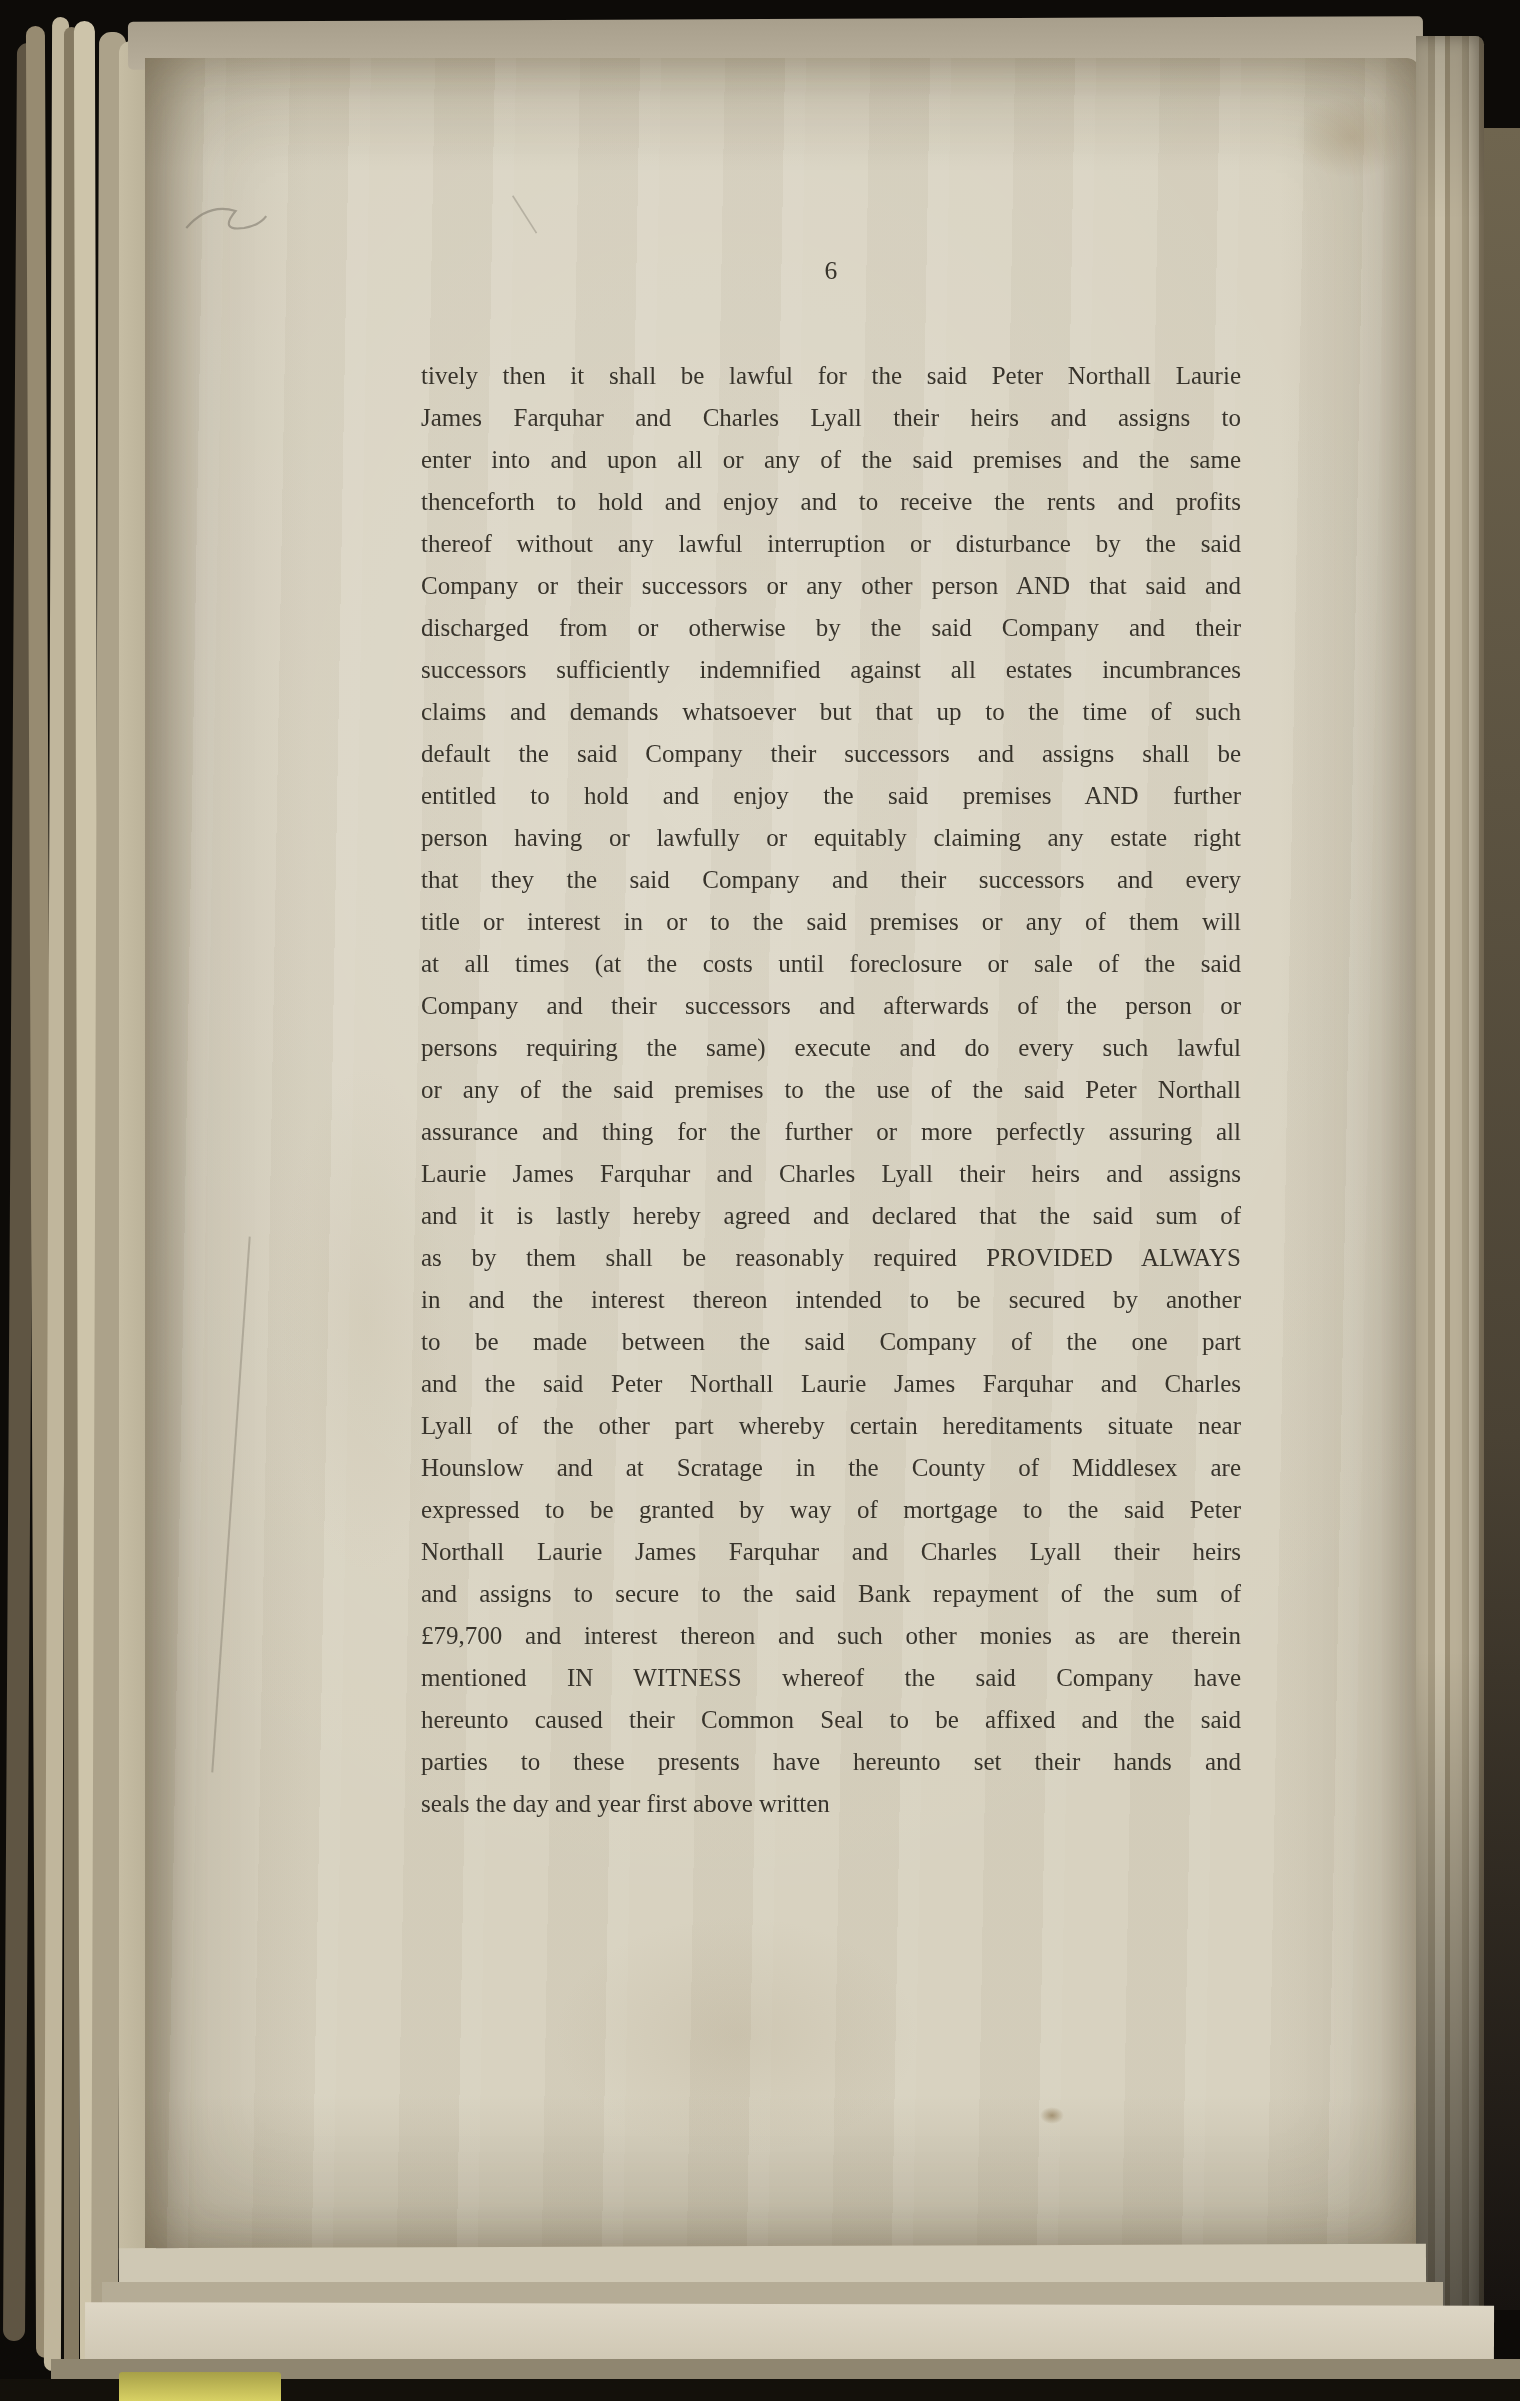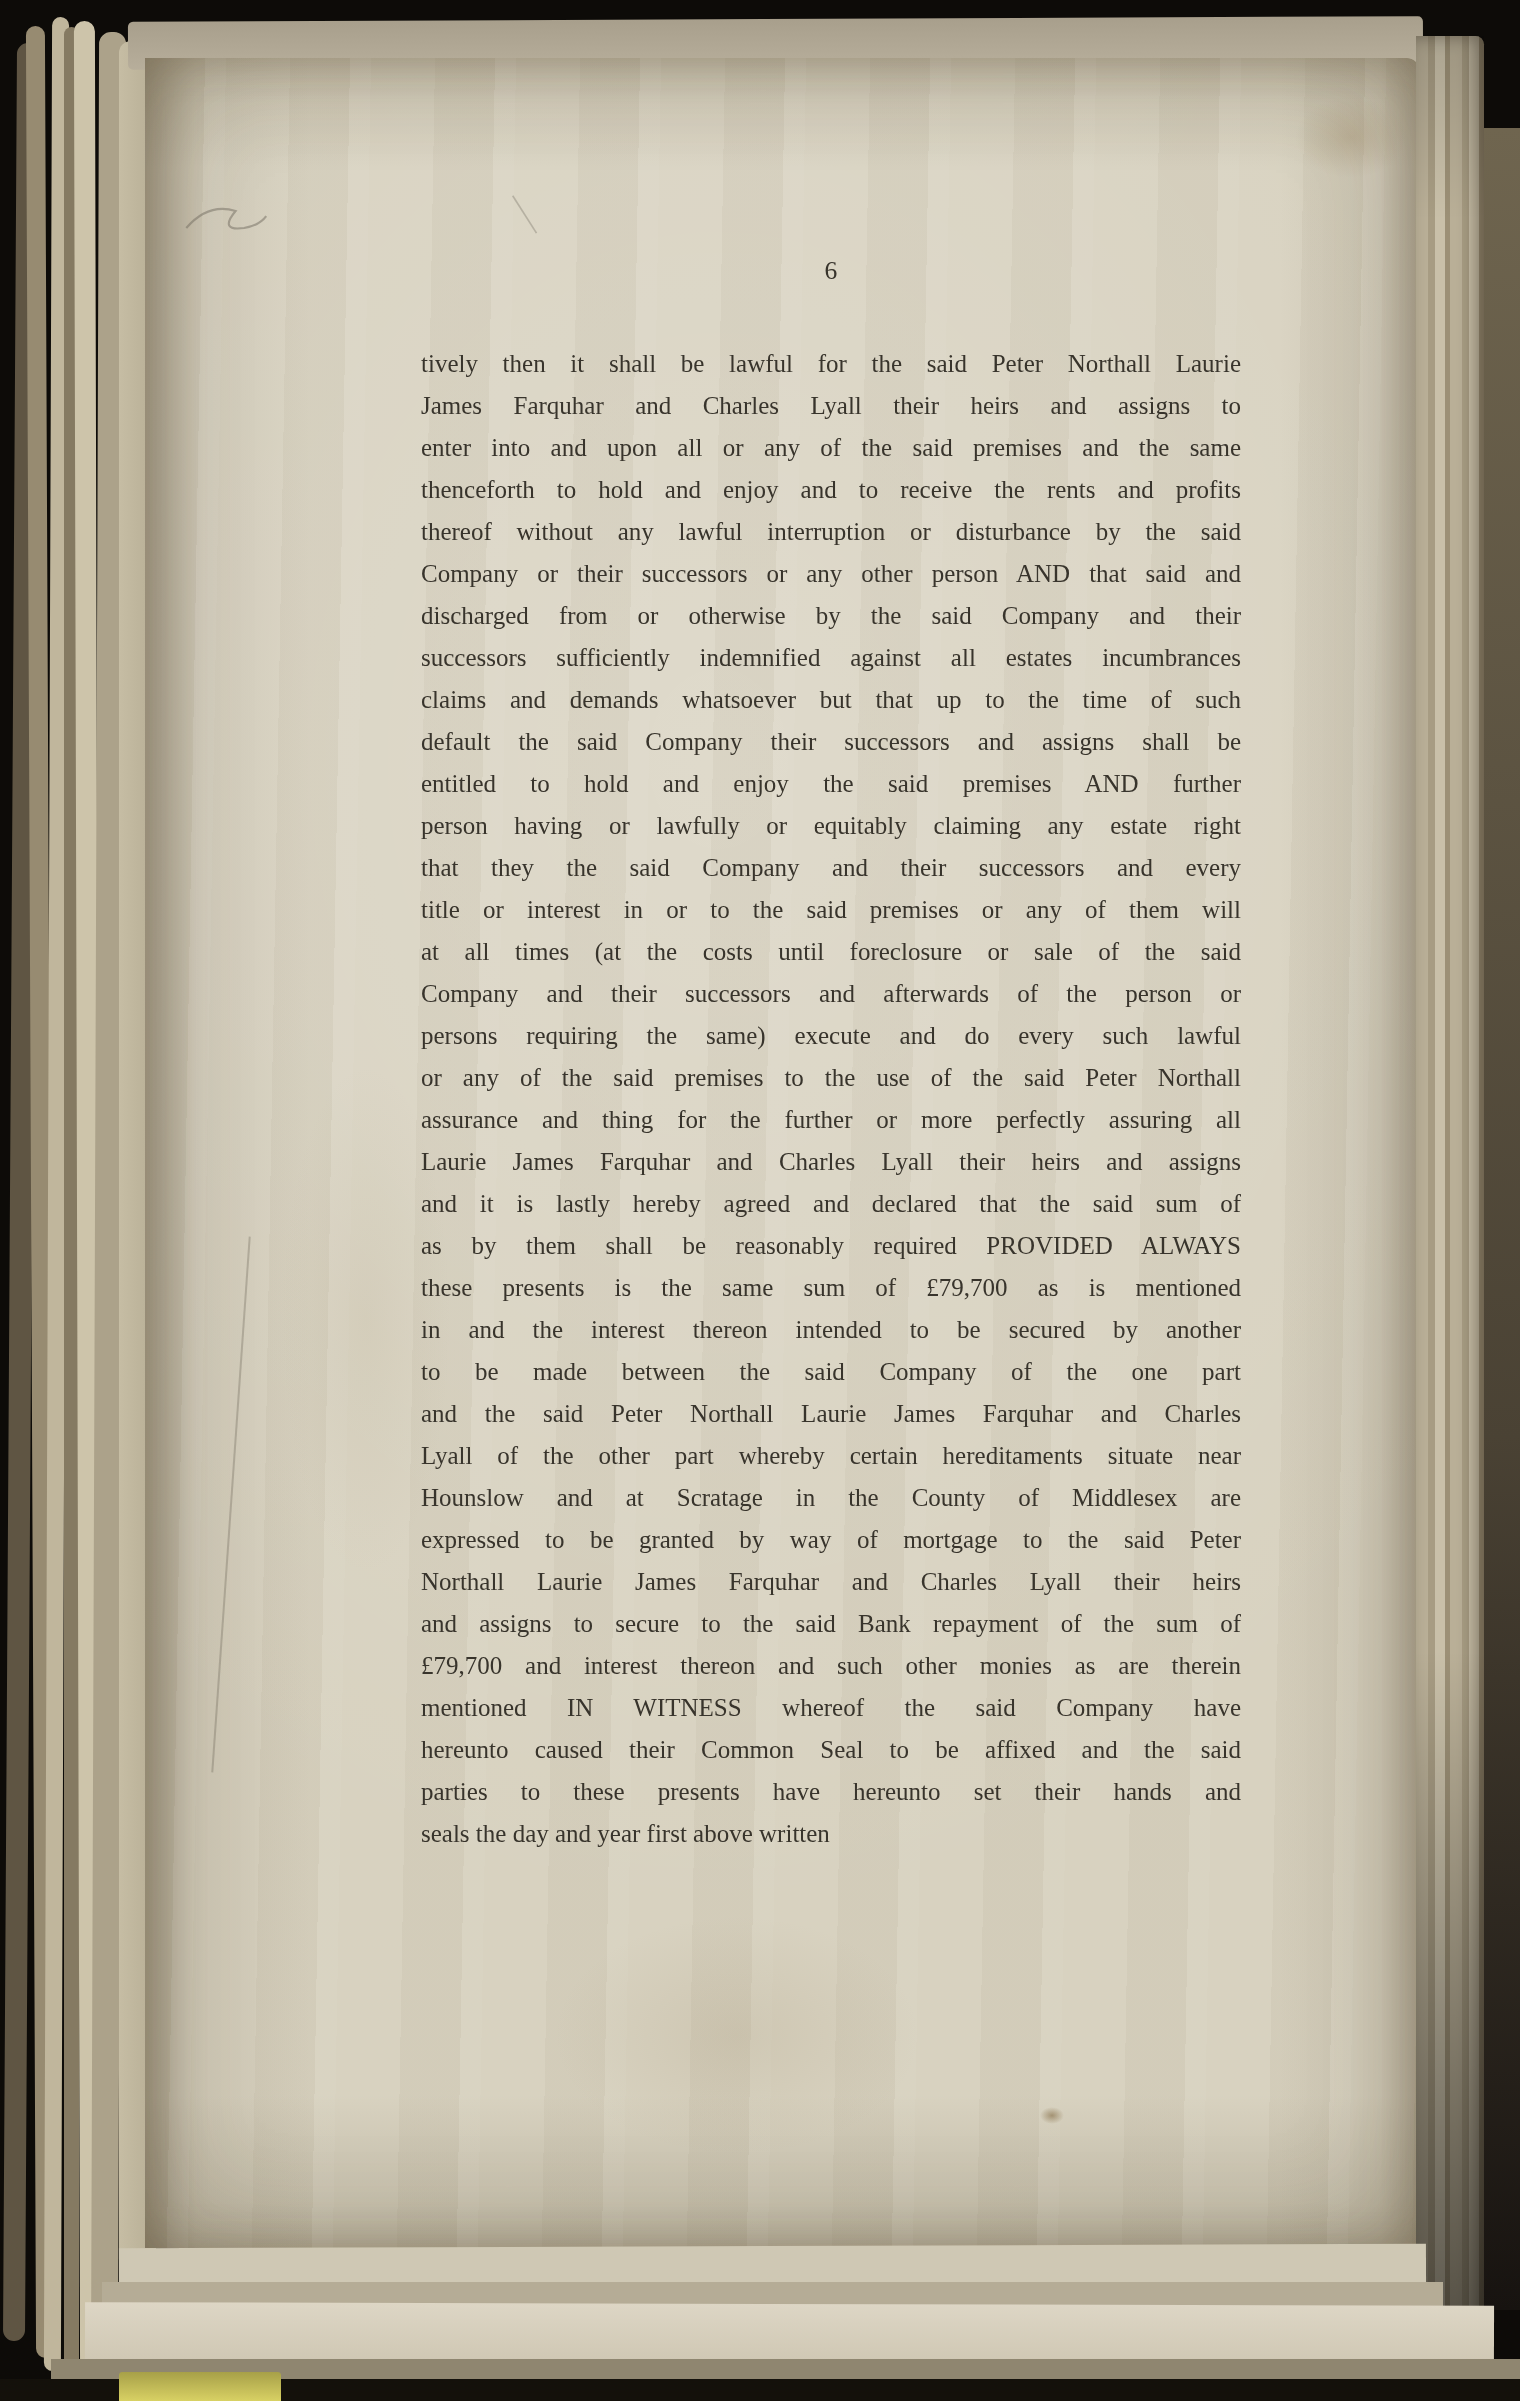--- a/index.html
+++ b/index.html
@@ -75,21 +75,21 @@
   }
   .pencil-marks { position: absolute; left: 17px; top: 85px; }
 
   
   .page-number {
     position: absolute; left: 276px; top: 198px; width: 820px;
     text-align: center;
     font-size: 25.6px; color: var(--ink, #38342c);
   }
   .text-block {
-    position: absolute; left: 276px; top: 285px; width: 820px;
+    position: absolute; left: 276px; top: 297px; width: 820px;
     color: var(--ink, #38342c);
     font-size: 25px; line-height: 42px;
   }
   .text-line {
     text-align: justify;
     text-align-last: justify;
     white-space: normal;
     overflow: hidden;
     height: 42px;
   }
@@ -174,21 +174,20 @@
         <div class="text-line">that they the said Company and their successors and every</div>
         <div class="text-line">title or interest in or to the said premises or any of them will</div>
         <div class="text-line">at all times (at the costs until foreclosure or sale of the said</div>
         <div class="text-line">Company and their successors and afterwards of the person or</div>
         <div class="text-line">persons requiring the same) execute and do every such lawful</div>
         <div class="text-line">or any of the said premises to the use of the said Peter Northall</div>
         <div class="text-line">assurance and thing for the further or more perfectly assuring all</div>
         <div class="text-line">Laurie James Farquhar and Charles Lyall their heirs and assigns</div>
         <div class="text-line">and it is lastly hereby agreed and declared that the said sum of</div>
         <div class="text-line">as by them shall be reasonably required PROVIDED ALWAYS</div>
-        <div class="text-line">these presents is the same sum of £79,700 as is mentioned</div>
         <div class="text-line">in and the interest thereon intended to be secured by another</div>
         <div class="text-line">to be made between the said Company of the one part</div>
         <div class="text-line">and the said Peter Northall Laurie James Farquhar and Charles</div>
         <div class="text-line">Lyall of the other part whereby certain hereditaments situate near</div>
         <div class="text-line">Hounslow and at Scratage in the County of Middlesex are</div>
         <div class="text-line">expressed to be granted by way of mortgage to the said Peter</div>
         <div class="text-line">Northall Laurie James Farquhar and Charles Lyall their heirs</div>
         <div class="text-line">and assigns to secure to the said Bank repayment of the sum of</div>
         <div class="text-line">£79,700 and interest thereon and such other monies as are therein</div>
         <div class="text-line">mentioned IN WITNESS whereof the said Company have</div>

